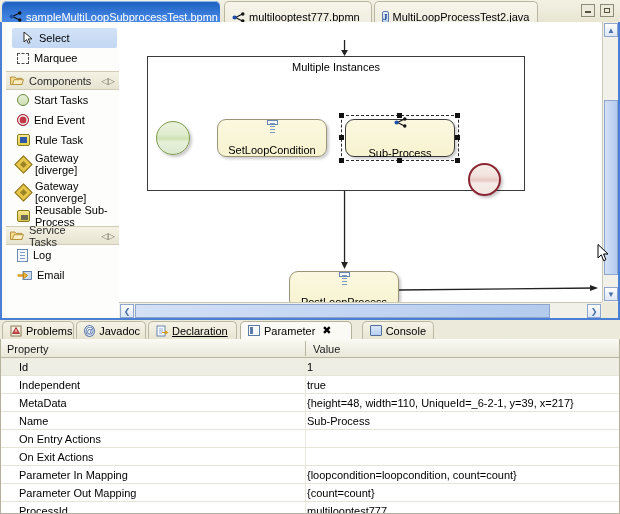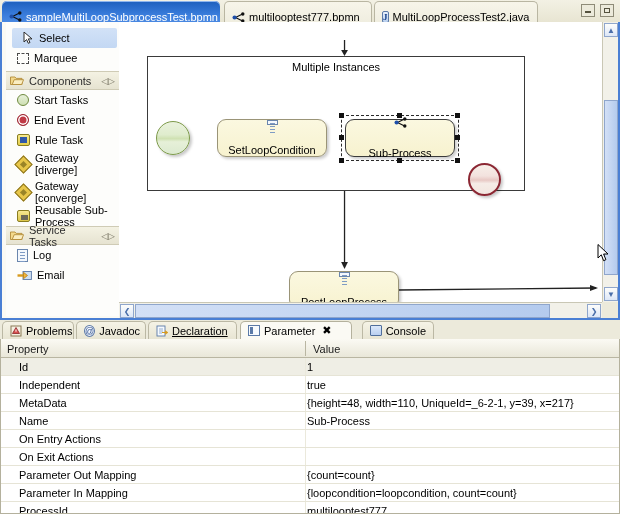--- a/index.html
+++ b/index.html
@@ -515,29 +515,29 @@
           <span class="pval"></span>
         </div>
 
         <div class="prow">
           <span class="pname">On Exit Actions</span>
           <span class="vsep"></span>
           <span class="pval"></span>
         </div>
 
         <div class="prow">
+          <span class="pname">Parameter In Mapping</span>
+          <span class="vsep"></span>
+          <span class="pval">{loopcondition=loopcondition, count=count}</span>
+        </div>
+
+        <div class="prow">
           <span class="pname">Parameter Out Mapping</span>
           <span class="vsep"></span>
           <span class="pval">{count=count}</span>
-        </div>
-
-        <div class="prow">
-          <span class="pname">Parameter In Mapping</span>
-          <span class="vsep"></span>
-          <span class="pval">{loopcondition=loopcondition, count=count}</span>
         </div>
 
         <div class="prow">
           <span class="pname">ProcessId</span>
           <span class="vsep"></span>
           <span class="pval">multilooptest777</span>
         </div>
 
       </div>
     </div>

